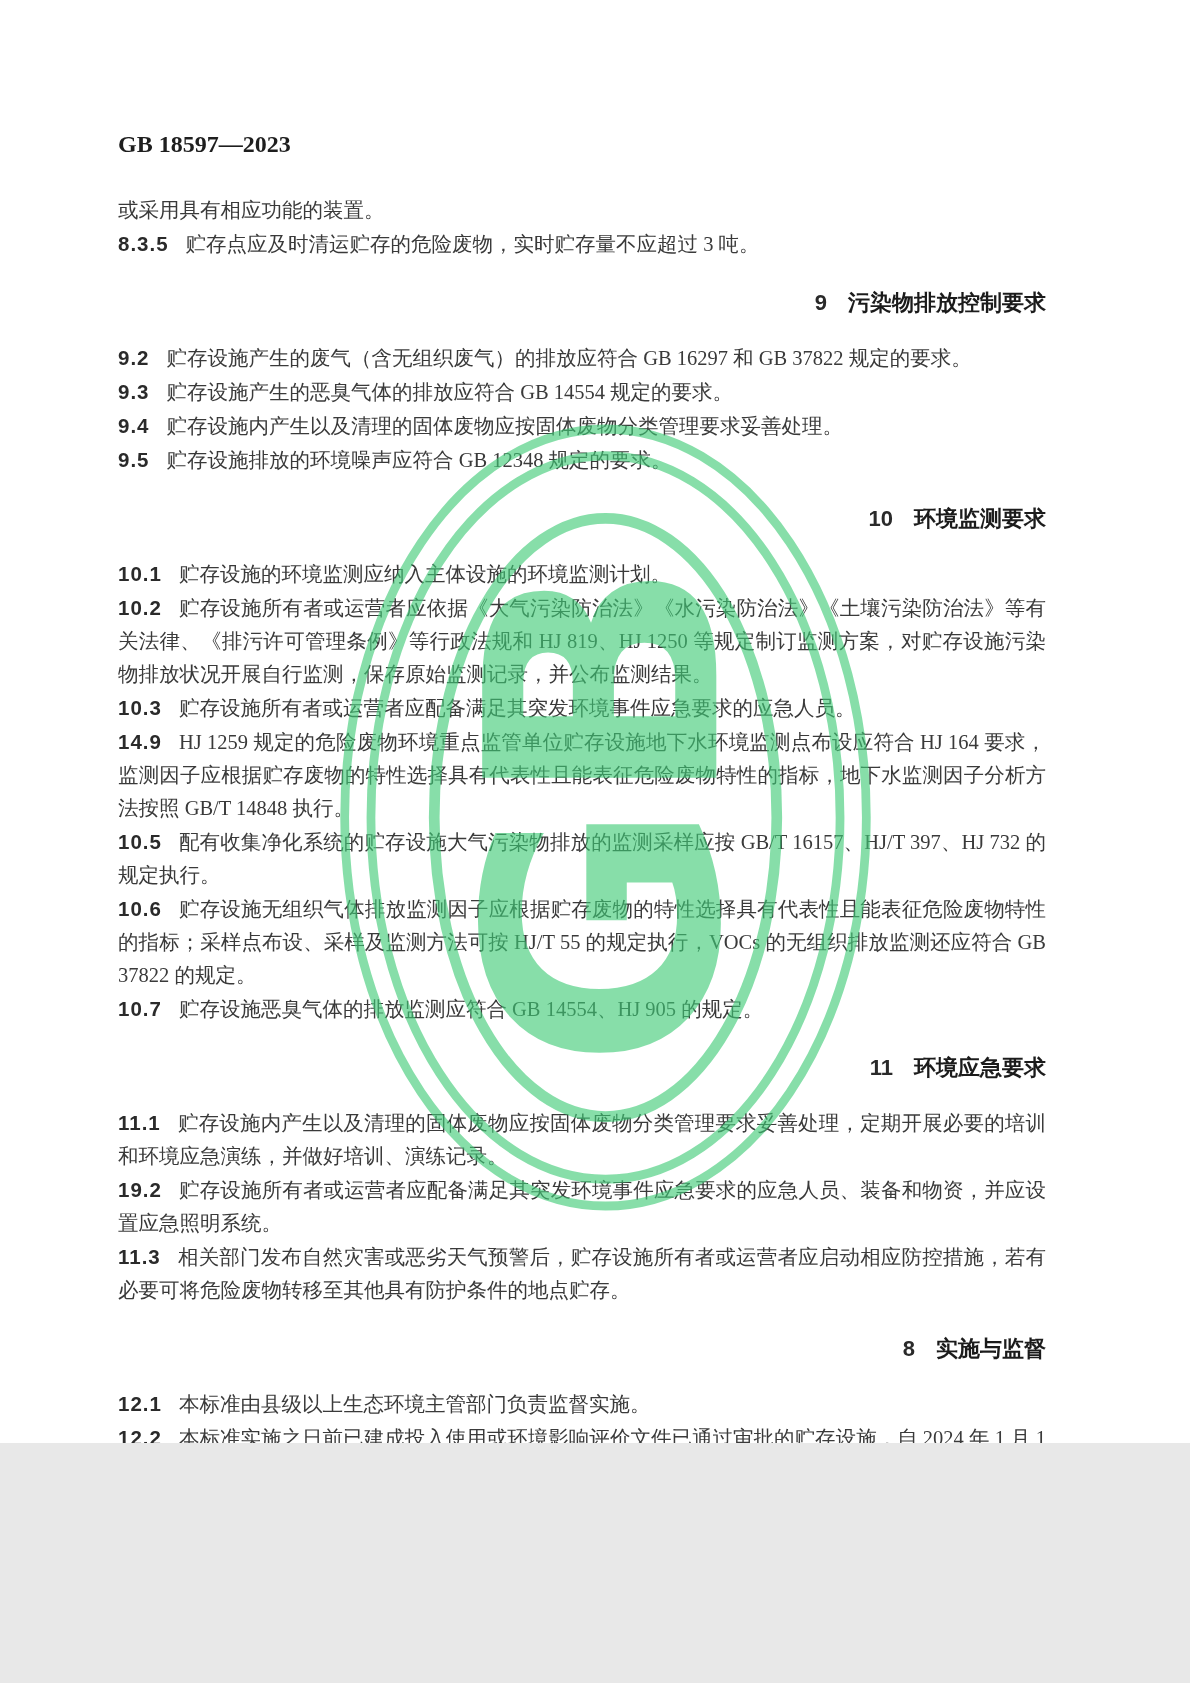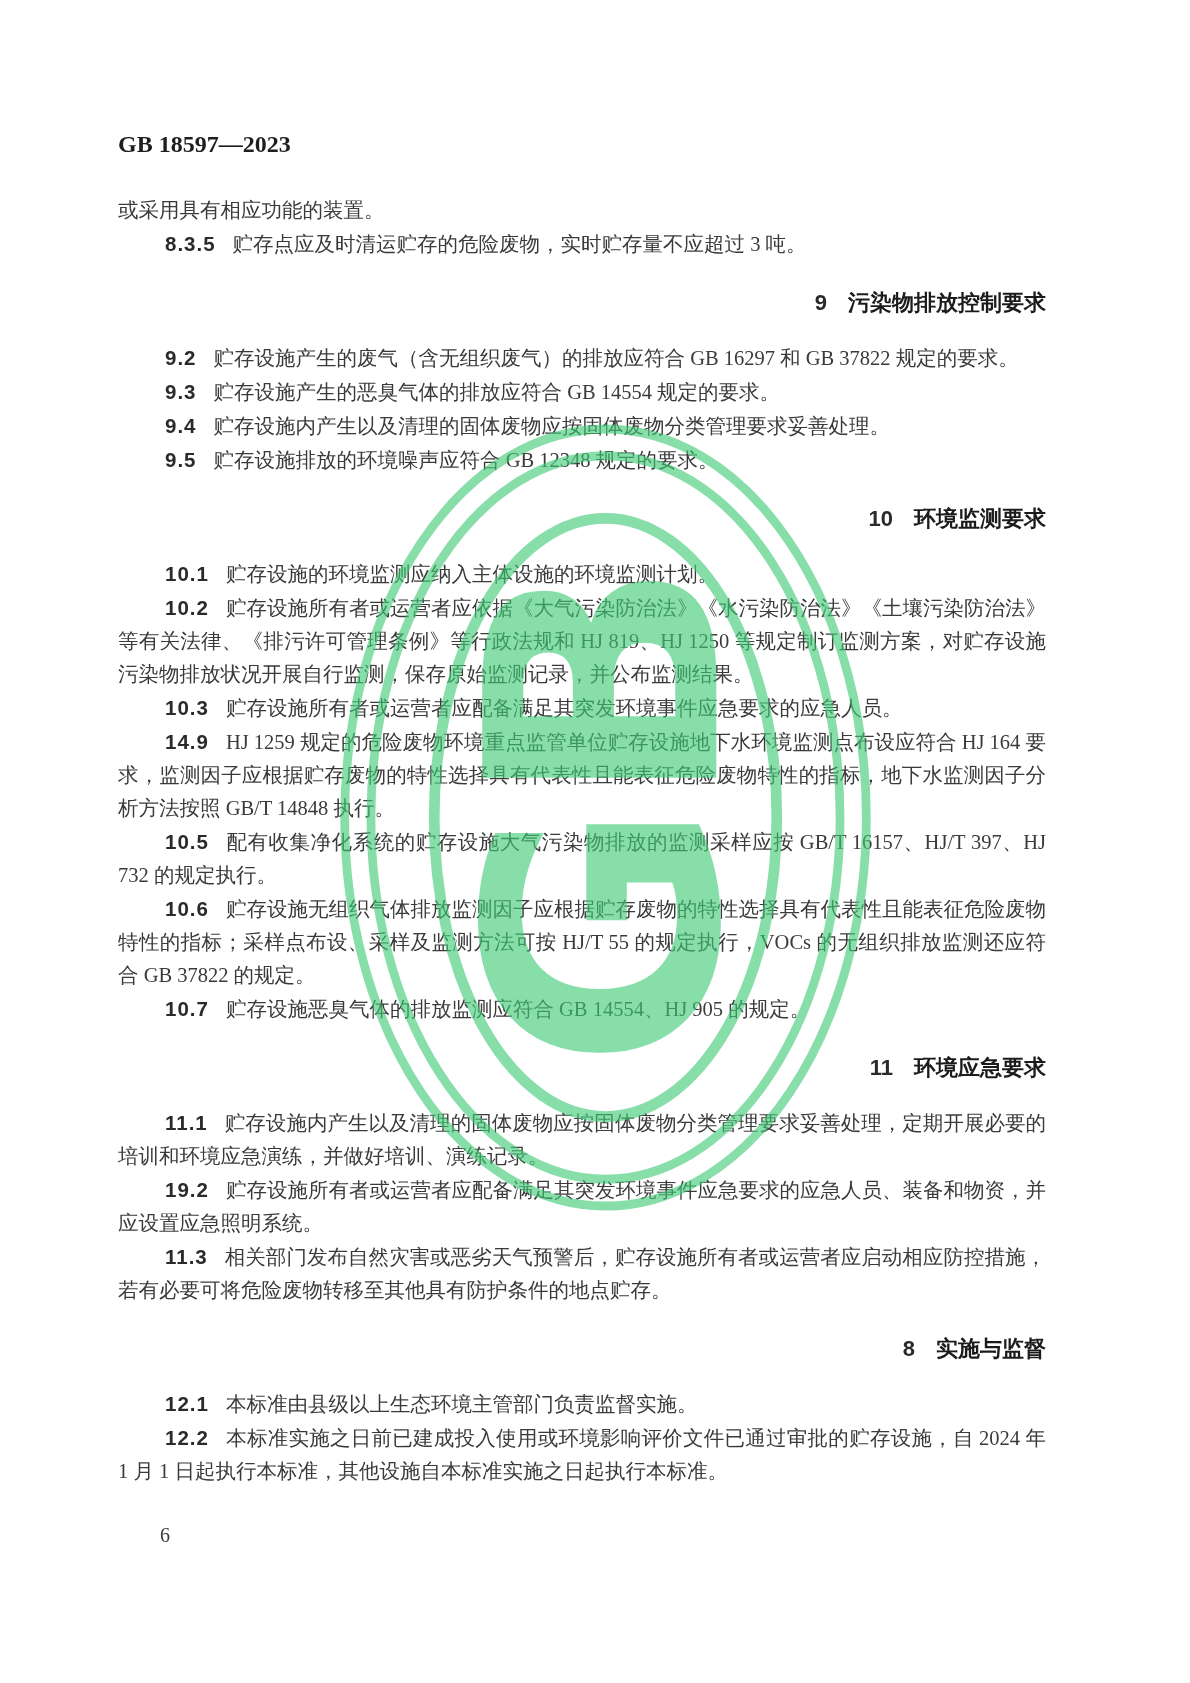--- a/index.html
+++ b/index.html
@@ -1,18 +1,18 @@
 <!DOCTYPE html>
 <html><head>
 <meta charset="utf-8">
 <style>
   html,body { margin:0; padding:0; background:#e8e8e8; }
   .page {
     position:relative;
-    width:1190px; height:1683px;
+    width:1190px; height:1443px;
     margin:0 auto;
     background:#ffffff;
     overflow:hidden;
     font-family:"Liberation Serif","DejaVu Serif",serif;
     color:#3a3a3a;
   }
   .doc-header {
     position:absolute; left:118px; top:130px;
     font-weight:bold; font-size:24px; line-height:28px;
     color:#1e1e1e;
@@ -22,21 +22,20 @@
     position:absolute; left:118px; top:194px; width:928px;
     font-size:20.5px; line-height:33px;
     text-align:justify;
   }
   p.para, p.clause { margin:0; }
   .num {
     font-family:"Liberation Sans","DejaVu Sans",sans-serif;
     font-weight:bold; color:#2a2a2a;
     margin-right:17px;
     letter-spacing:1px;
-    margin-left:47px;
   }
   h2.sec-heading {
     font-family:"Liberation Sans","DejaVu Sans",sans-serif;
     font-weight:bold; font-size:22px; line-height:30px;
     color:#1b1b1b;
     margin:27px 0 23px 0;
     text-align:right;
   }
   h2.sec-heading .num { margin-right:21px; letter-spacing:0; }
   .page-number {

